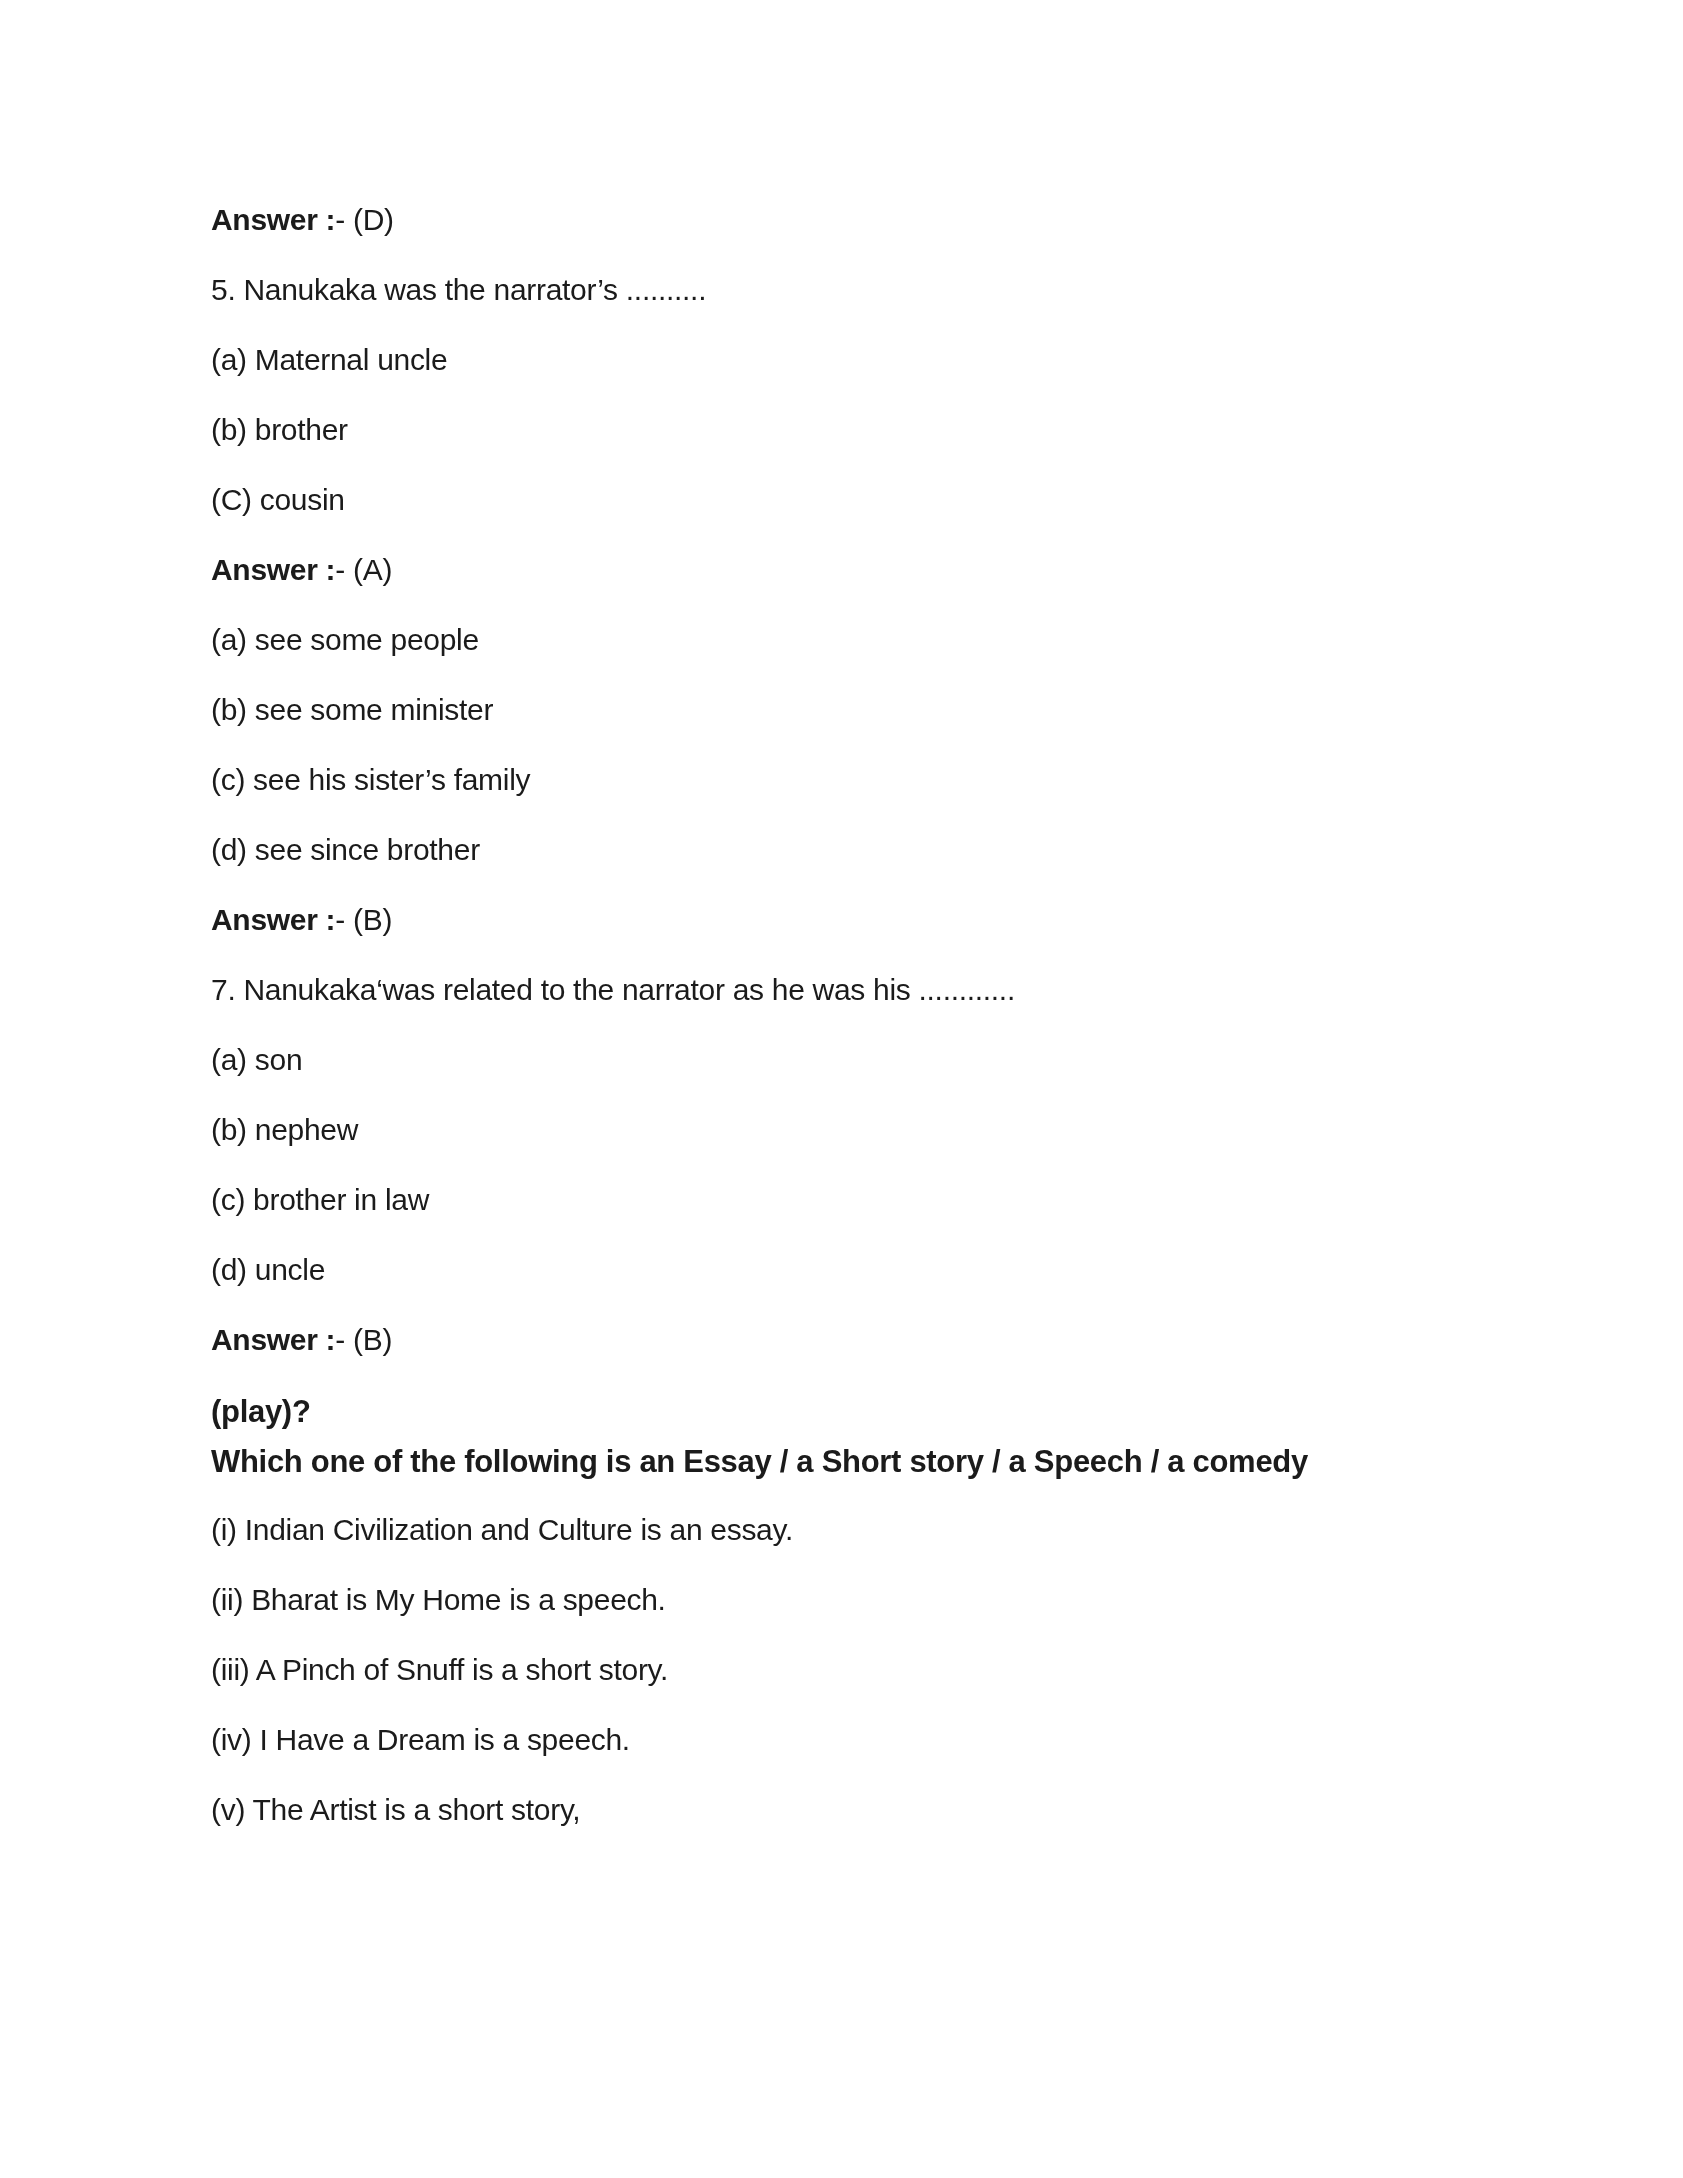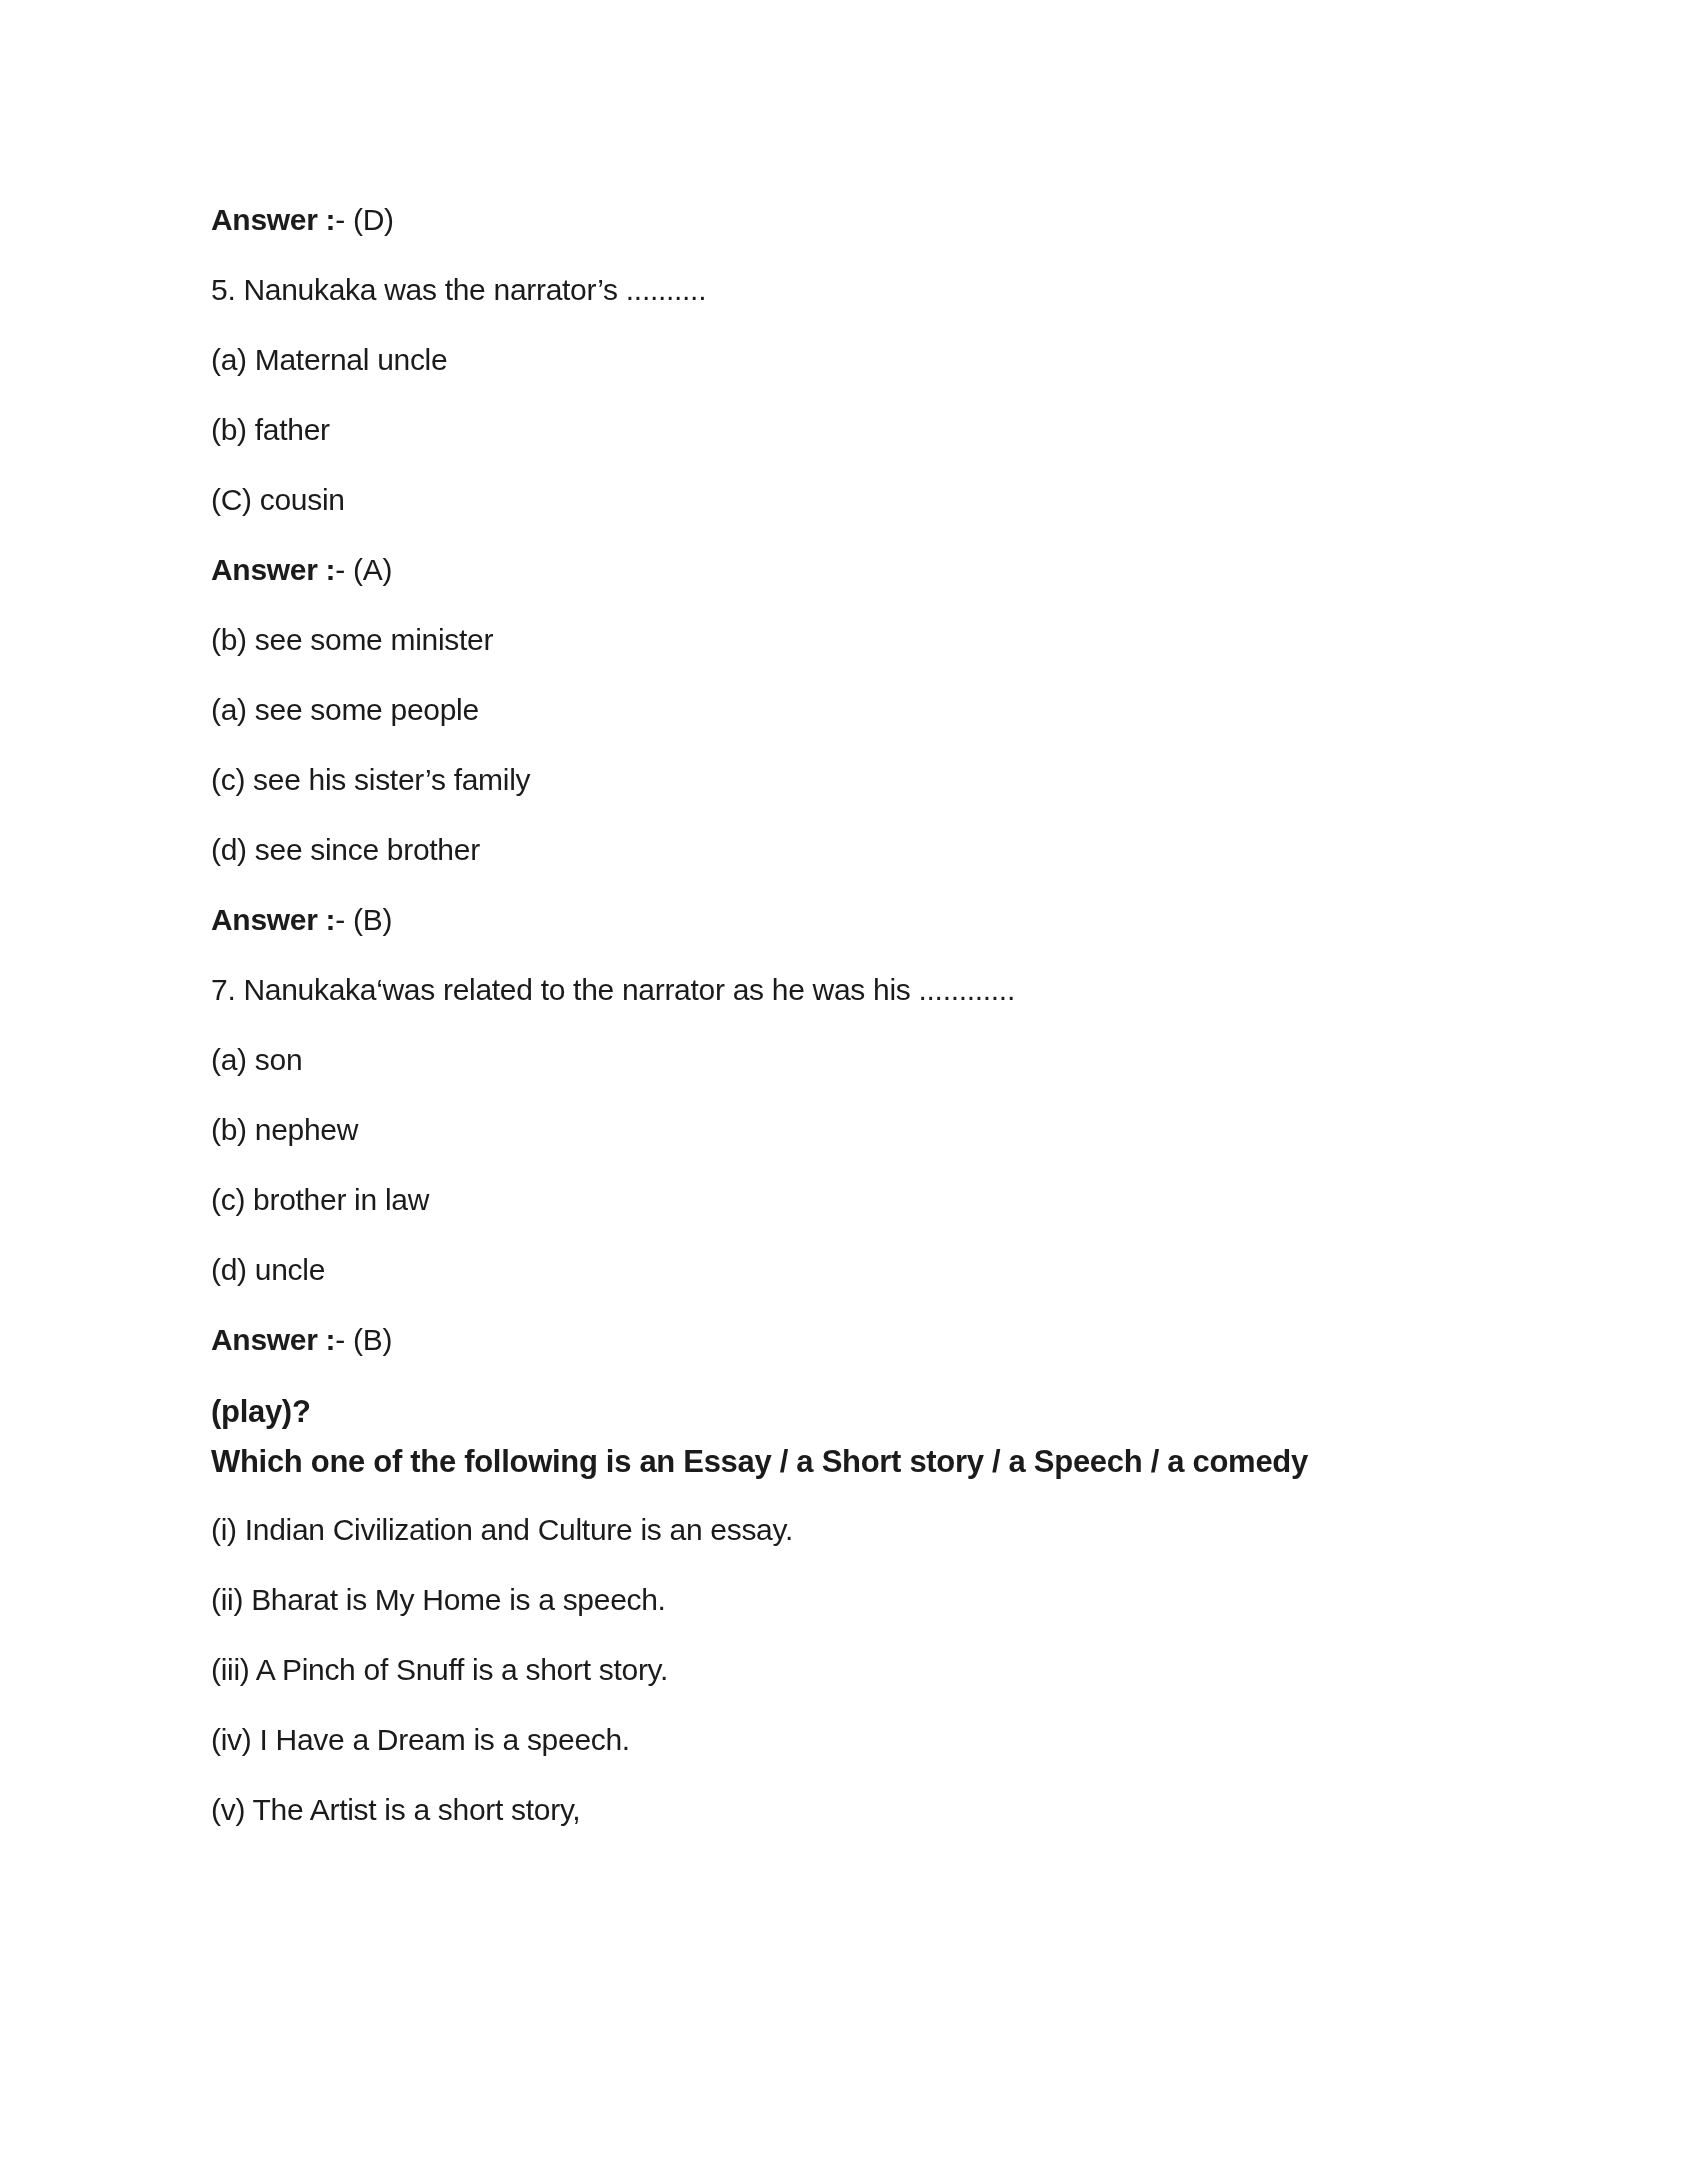--- a/index.html
+++ b/index.html
@@ -39,26 +39,26 @@
 </style>
 </head>
 <body>
 
 <div class="page" style="background: rgb(255, 255, 255); color: rgb(27, 27, 27);">
 
   <p class="line"><span class="b">Answer :</span><span>- (D)</span></p>
 
   <p class="line">5. Nanukaka was the narrator’s ..........</p>
   <p class="line">(a) Maternal uncle</p>
-  <p class="line">(b) father</p>
+  <p class="line">(b) brother</p>
   <p class="line">(C) cousin</p>
   <p class="line"><span class="b">Answer :</span><span>- (A)</span></p>
 
+  <p class="line">(a) see some people</p>
   <p class="line">(b) see some minister</p>
-  <p class="line">(a) see some people</p>
   <p class="line">(c) see his sister’s family</p>
   <p class="line">(d) see since brother</p>
   <p class="line"><span class="b">Answer :</span><span>- (B)</span></p>
 
   <p class="line">7. Nanukaka‘was related to the narrator as he was his ............</p>
   <p class="line">(a) son</p>
   <p class="line">(b) nephew</p>
   <p class="line">(c) brother in law</p>
   <p class="line">(d) uncle</p>
   <p class="line"><span class="b">Answer :</span><span>- (B)</span></p>

